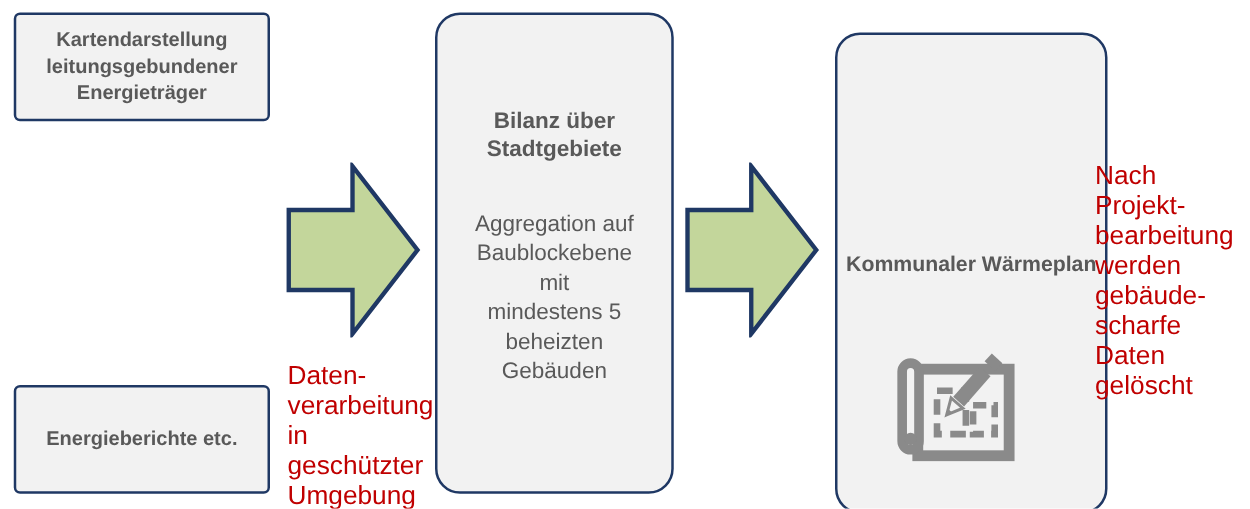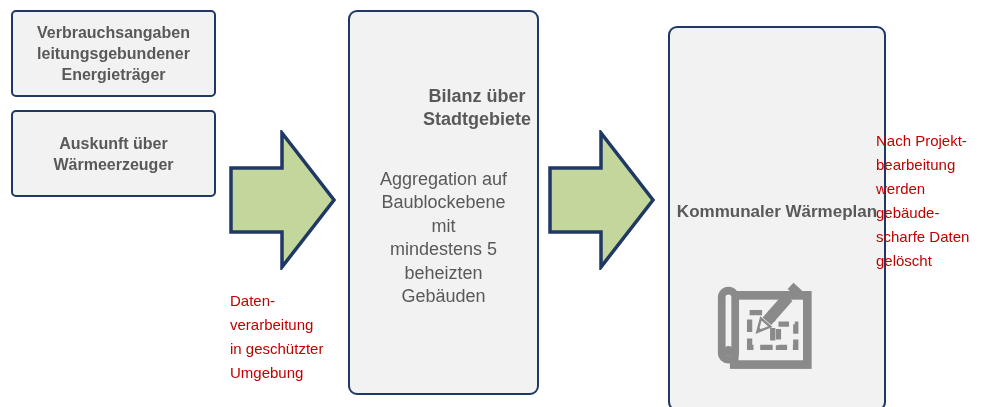--- a/index.html
+++ b/index.html
@@ -15,59 +15,59 @@
     position:absolute; box-sizing:border-box; background:var(--box-fill);
     border:2.2px solid var(--box-border); color:var(--text-gray);
     font-weight:bold; text-align:center;
   }
   .source{
     left:11px; width:205px; height:87px; border-radius:5px;
     display:flex; align-items:center; justify-content:center;
     font-size:16px; line-height:21px; padding:0 10px;
   }
   .s1{top:10px}.s2{top:110px}.s3{top:211px}.s4{top:308px}
-  .panel{border-radius:9px; border-width:2.5px;align-items:flex-end;}
+  .panel{border-radius:20px; border-width:2.5px;}
   .process{
     left:348px; top:10px; width:191px; height:385px;
     display:flex; flex-direction:column; justify-content:center;
     font-size:18px; line-height:23.5px; padding:0 6px;
   }
   .process .p-title{font-weight:bold; white-space:pre-line; margin:0 0 24px 0;}
   .process .p-subtitle{font-weight:bold; margin:0;}
   .process .p-body{font-weight:normal; white-space:pre-line; margin:12px;}
   .result{left:668px; top:10px; width:218px; height:385px;margin-top:16px;}
   .result .r-title{
     position:absolute; top:172px; left:0; right:0;
     font-size:17px; line-height:24px; font-weight:bold;
   }
   .result .r-icon{position:absolute; top:252px; left:45px; width:100px; height:98px;}
   .note{
-    position:absolute; color:var(--note-red); font-size:15px; font-weight:normal;
+    position:absolute; color:var(--note-red); font-size:21px; font-weight:normal;
     white-space:pre-line; text-align:left;
   }
   .note1{left:230px; top:289px; line-height:24px; width:130px;}
   .note2{left:876px; top:129px; line-height:24px; width:124px;}
   .arrow{position:absolute; width:110px; height:140px;}
   .a1{left:228px; top:130px;} .a2{left:547px; top:130px;}
   .arrow-shape{fill:var(--arrow-fill); stroke:var(--arrow-border); stroke-width:3.5; stroke-linejoin:miter;}
   .ig-stroke{fill:none; stroke:var(--icon-gray);}
   .ig-fill{fill:var(--icon-gray); stroke:none;}
   .ig-paper{fill:var(--box-fill); stroke:var(--icon-gray);}
   .ig-line{stroke:var(--icon-gray); stroke-linecap:butt;}
 </style>
 </head>
 <body>
 
 <div class="canvas">
 
   <div class="box source s1">
-    <span>Verbrauchsangaben leitungsgebundener Energieträger</span>
+    <span>Kartendarstellung leitungsgebundener Energieträger</span>
   </div>
-  <div class="box source s2">
-    <span>Auskunft über Wärmeerzeuger</span>
+  <div class="box source s4">
+    <span>Energieberichte etc.</span>
   </div>
 
   <div class="arrow a1">
     <svg viewBox="0 0 110 140" width="110" height="140">
       <polygon class="arrow-shape" points="3,38 54,38 54,3 106,70 54,137 54,102 3,102"></polygon>
     </svg>
   </div>
 
   <div class="note note1">Daten-
 verarbeitung

